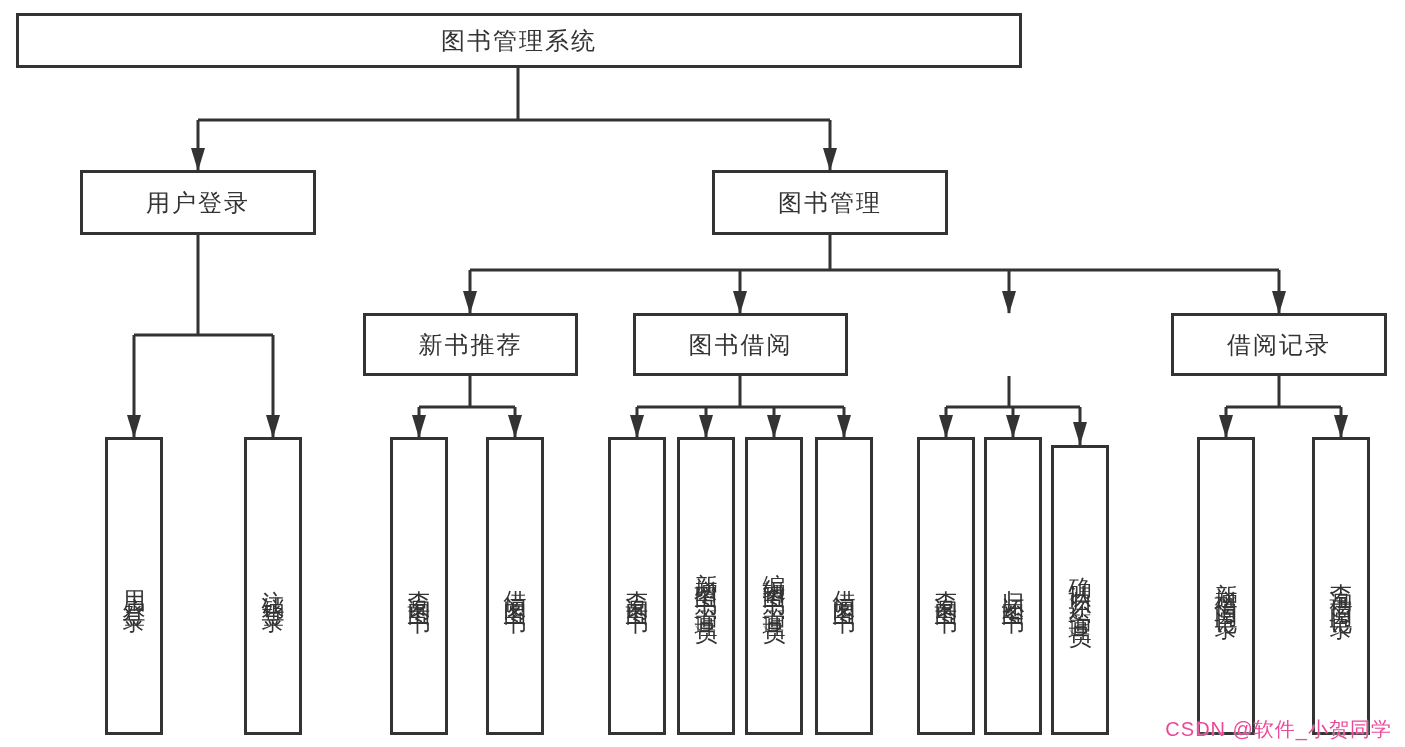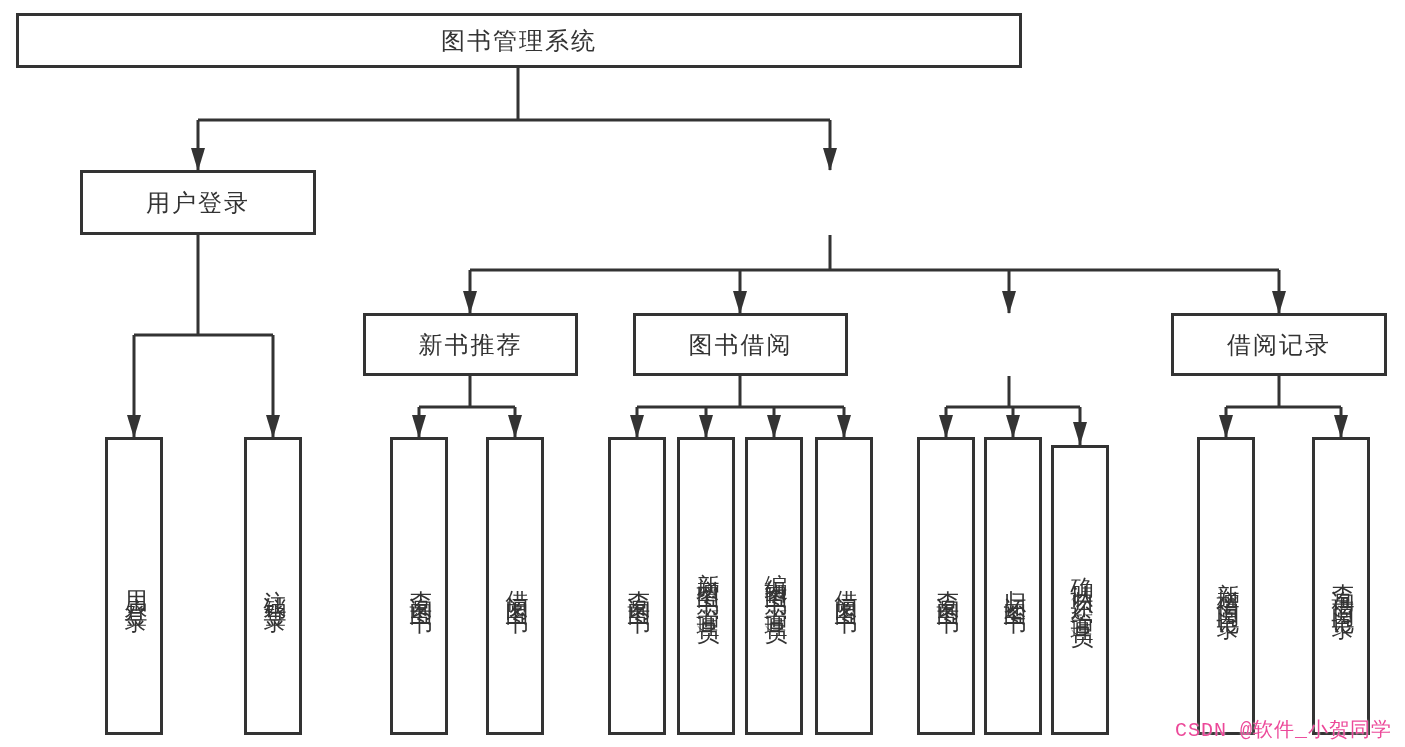--- a/index.html
+++ b/index.html
@@ -5,21 +5,21 @@
   html, body {
     margin: 0;
     padding: 0;
     background: #ffffff;
   }
   .canvas {
     position: relative;
     width: 1405px;
     height: 747px;
     background: #ffffff;
-    font-family: Liberation Mono, monospace;
+    font-family: Liberation Sans, sans-serif;
     color: #333333;
     overflow: hidden;
   }
   svg.connectors {
     position: absolute;
     left: 0;
     top: 0;
     width: 1405px;
     height: 747px;
   }
@@ -112,20 +112,23 @@
     </g>
   </svg>
 
   <div class="box" style="left:16px; top:13px; width:1006px; height:55px;">
     <span class="h-label">图书管理系统</span>
   </div>
 
   <div class="box" style="left:80px; top:170px; width:236px; height:65px;">
     <span class="h-label">用户登录</span>
   </div>
+  <div class="box" style="left:712px; top:170px; width:236px; height:65px;">
+    <span class="h-label">图书管理</span>
+  </div>
 
   <div class="box" style="left:363px; top:313px; width:215px; height:63px;">
     <span class="h-label">新书推荐</span>
   </div>
   <div class="box" style="left:633px; top:313px; width:215px; height:63px;">
     <span class="h-label">图书借阅</span>
   </div>
   <div class="box" style="left:1171px; top:313px; width:216px; height:63px;align-items:center;">
     <span class="h-label">借阅记录</span>
   </div>

